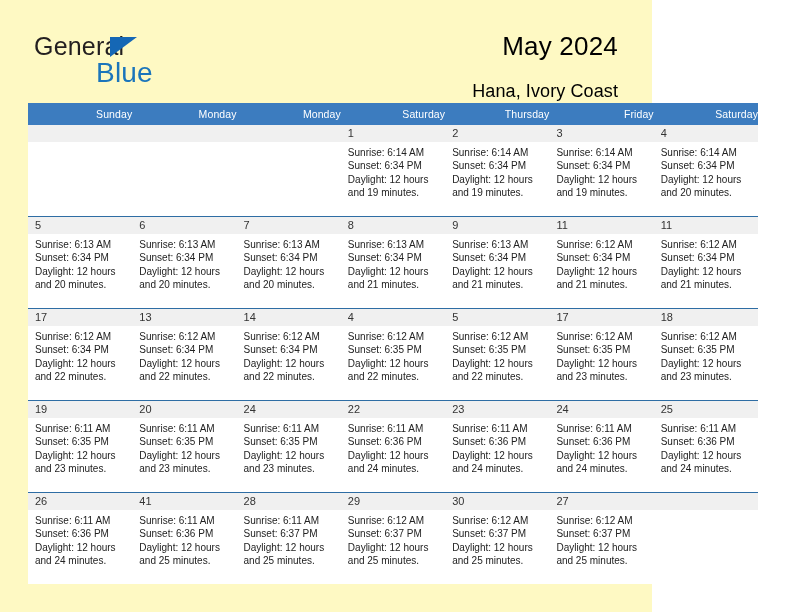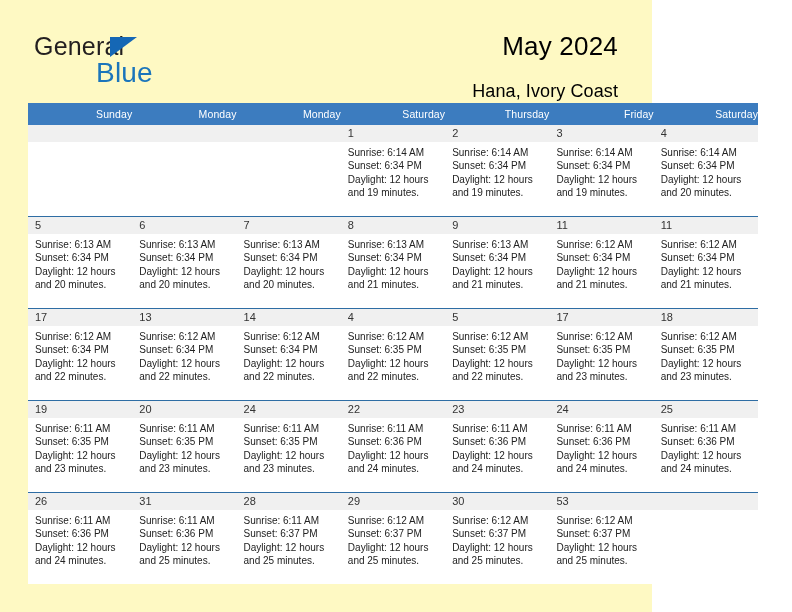--- a/index.html
+++ b/index.html
@@ -472,21 +472,21 @@
               <div class="cell-body">
                 <div>Sunrise: 6:11 AM</div>
                 <div>Sunset: 6:36 PM</div>
                 <div>Daylight: 12 hours</div>
                 <div>and 24 minutes.</div>
               </div>
             </div>
           </td>
           <td>
             <div class="cell-inner">
-              <div class="daynum-band">31</div>
+              <div class="daynum-band">41</div>
               <div class="cell-body">
                 <div>Sunrise: 6:11 AM</div>
                 <div>Sunset: 6:36 PM</div>
                 <div>Daylight: 12 hours</div>
                 <div>and 25 minutes.</div>
               </div>
             </div>
           </td>
           <td>
             <div class="cell-inner">
@@ -516,21 +516,21 @@
               <div class="cell-body">
                 <div>Sunrise: 6:12 AM</div>
                 <div>Sunset: 6:37 PM</div>
                 <div>Daylight: 12 hours</div>
                 <div>and 25 minutes.</div>
               </div>
             </div>
           </td>
           <td>
             <div class="cell-inner">
-              <div class="daynum-band">53</div>
+              <div class="daynum-band">27</div>
               <div class="cell-body">
                 <div>Sunrise: 6:12 AM</div>
                 <div>Sunset: 6:37 PM</div>
                 <div>Daylight: 12 hours</div>
                 <div>and 25 minutes.</div>
               </div>
             </div>
           </td>
           <td class="empty">
             <div class="cell-inner">

